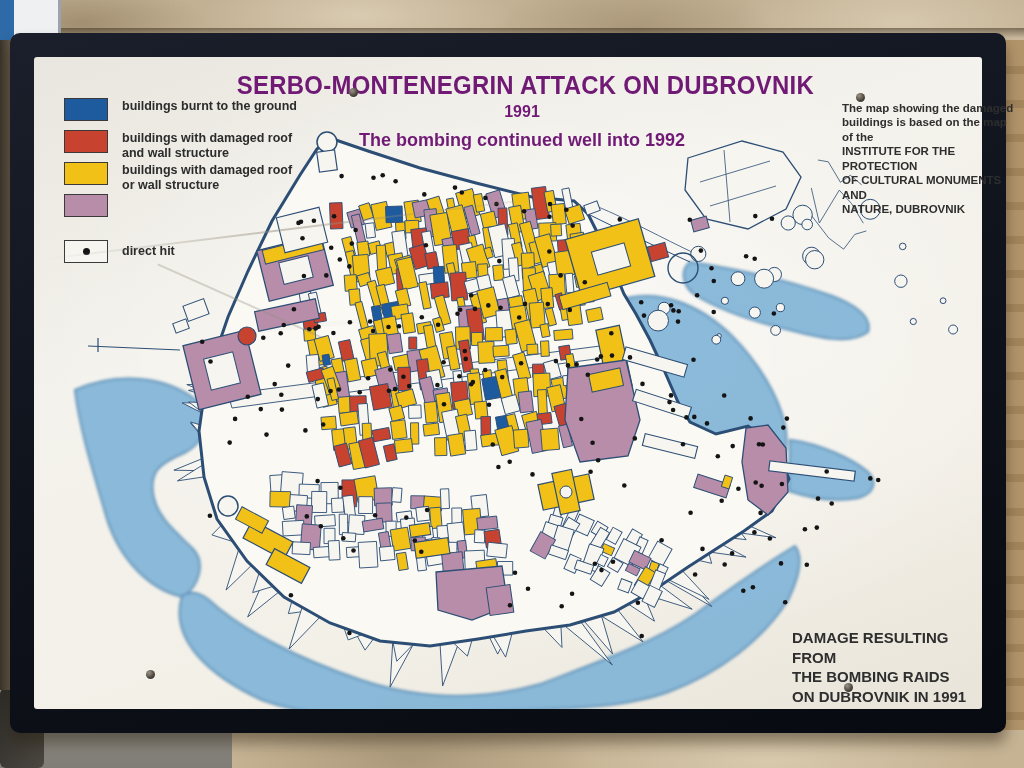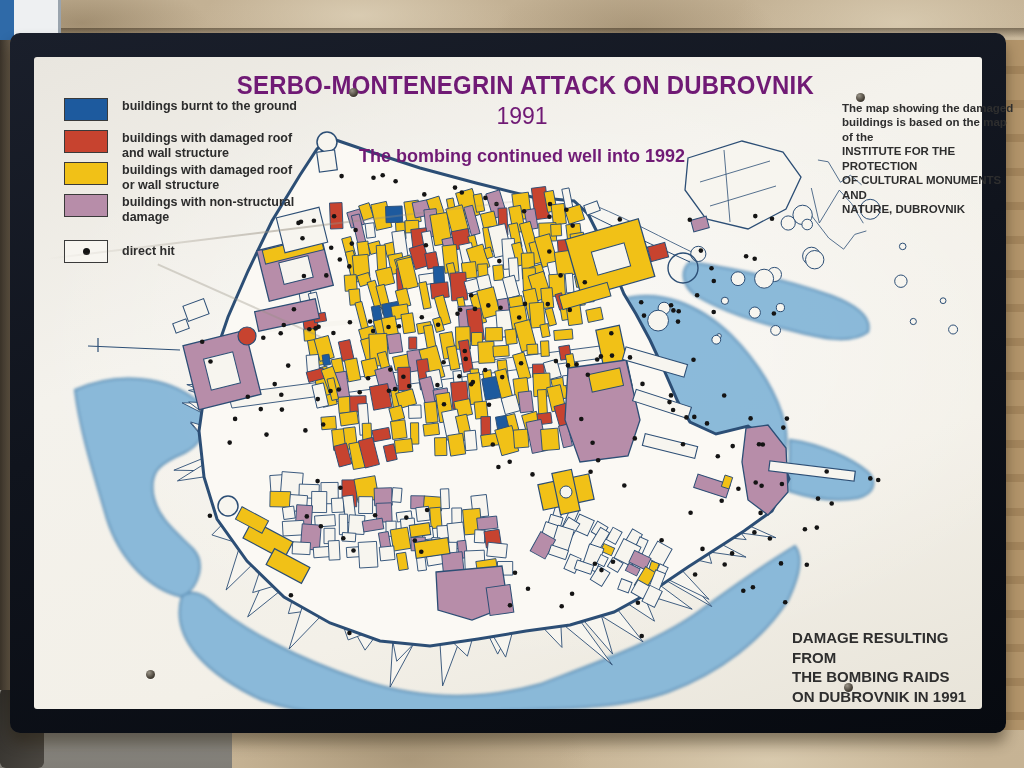--- a/index.html
+++ b/index.html
@@ -47,22 +47,22 @@
   .crease2{position:absolute;left:150px;top:300px;width:180px;height:2px;
     background:rgba(150,142,128,.35);transform:rotate(24deg);}
   .screw{position:absolute;width:9px;height:9px;border-radius:50%;
     background:radial-gradient(circle at 35% 30%,#9a9488,#4a443a 60%,#27221b);
     box-shadow:0 1px 1px rgba(255,255,255,.5);}
 
   
   .title-block{position:absolute;left:212px;top:70px;width:620px;text-align:center;color:#701a75;}
   .title-main{font-size:26px;font-weight:bold;letter-spacing:.3px;transform:scaleX(.92);
     transform-origin:center;white-space:nowrap;}
-  .title-year{font-size:23px;font-weight:normal;margin-top:2px;}
-  .title-sub{font-size:18px;font-weight:bold;margin-top:16px;}
+  .title-year{font-size:16px;font-weight:bold;margin-top:2px;}
+  .title-sub{font-size:18px;font-weight:bold;margin-top:9px;}
 
   .legend{position:absolute;left:64px;top:98px;width:250px;}
   .legend-row{position:absolute;left:0;display:flex;align-items:flex-start;}
   .swatch{width:44px;height:23px;border:1px solid #3a3a3a;flex:0 0 auto;box-sizing:border-box;}
   .swatch-hit{background:#f7f5f0;display:flex;align-items:center;justify-content:center;}
   .hit-dot{width:7px;height:7px;border-radius:50%;background:#141414;}
   .legend-label{margin-left:14px;font-size:12.5px;font-weight:bold;color:#2c2c2c;
     line-height:1.18;white-space:pre-line;padding-top:1px;}
 
   .note{position:absolute;left:806px;top:101px;width:178px;font-size:11.5px;font-weight:bold;
@@ -786,22 +786,20 @@
     <div class="legend-label">buildings with damaged roof
 and wall structure</div>
   </div>
   <div class="legend-row" style="top:64px">
     <div class="swatch" style="background: rgb(241, 193, 23);"></div>
     <div class="legend-label">buildings with damaged roof
 or wall structure</div>
   </div>
   <div class="legend-row" style="top:96px">
     <div class="swatch" style="background: rgb(183, 141, 169);"></div>
-    <div class="legend-label">buildings with non-structural
-damage</div>
   </div>
   <div class="legend-row" style="top:142px">
     <div class="swatch swatch-hit">
       <div class="hit-dot"></div>
     </div>
     <div class="legend-label" style="padding-top:4px">direct hit</div>
   </div>
 </div>
 
 <div class="note">The map showing the damaged

